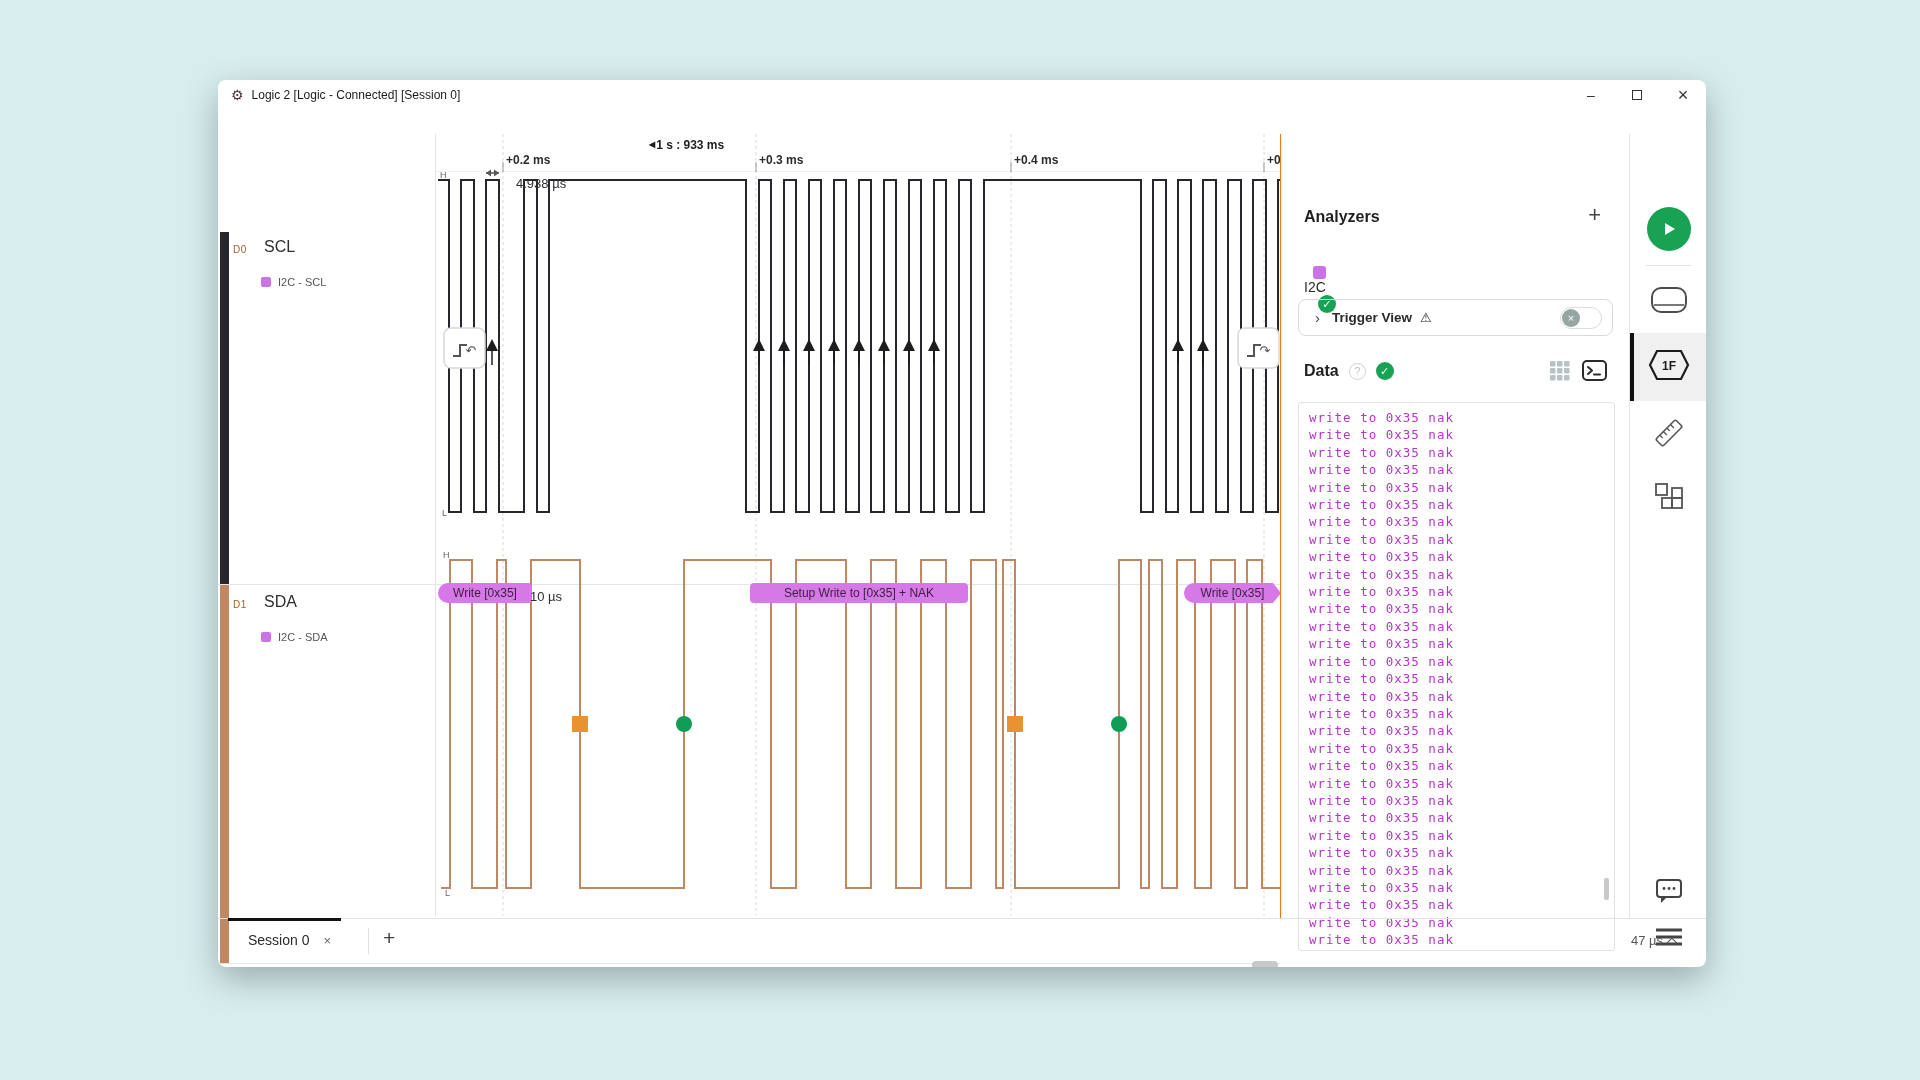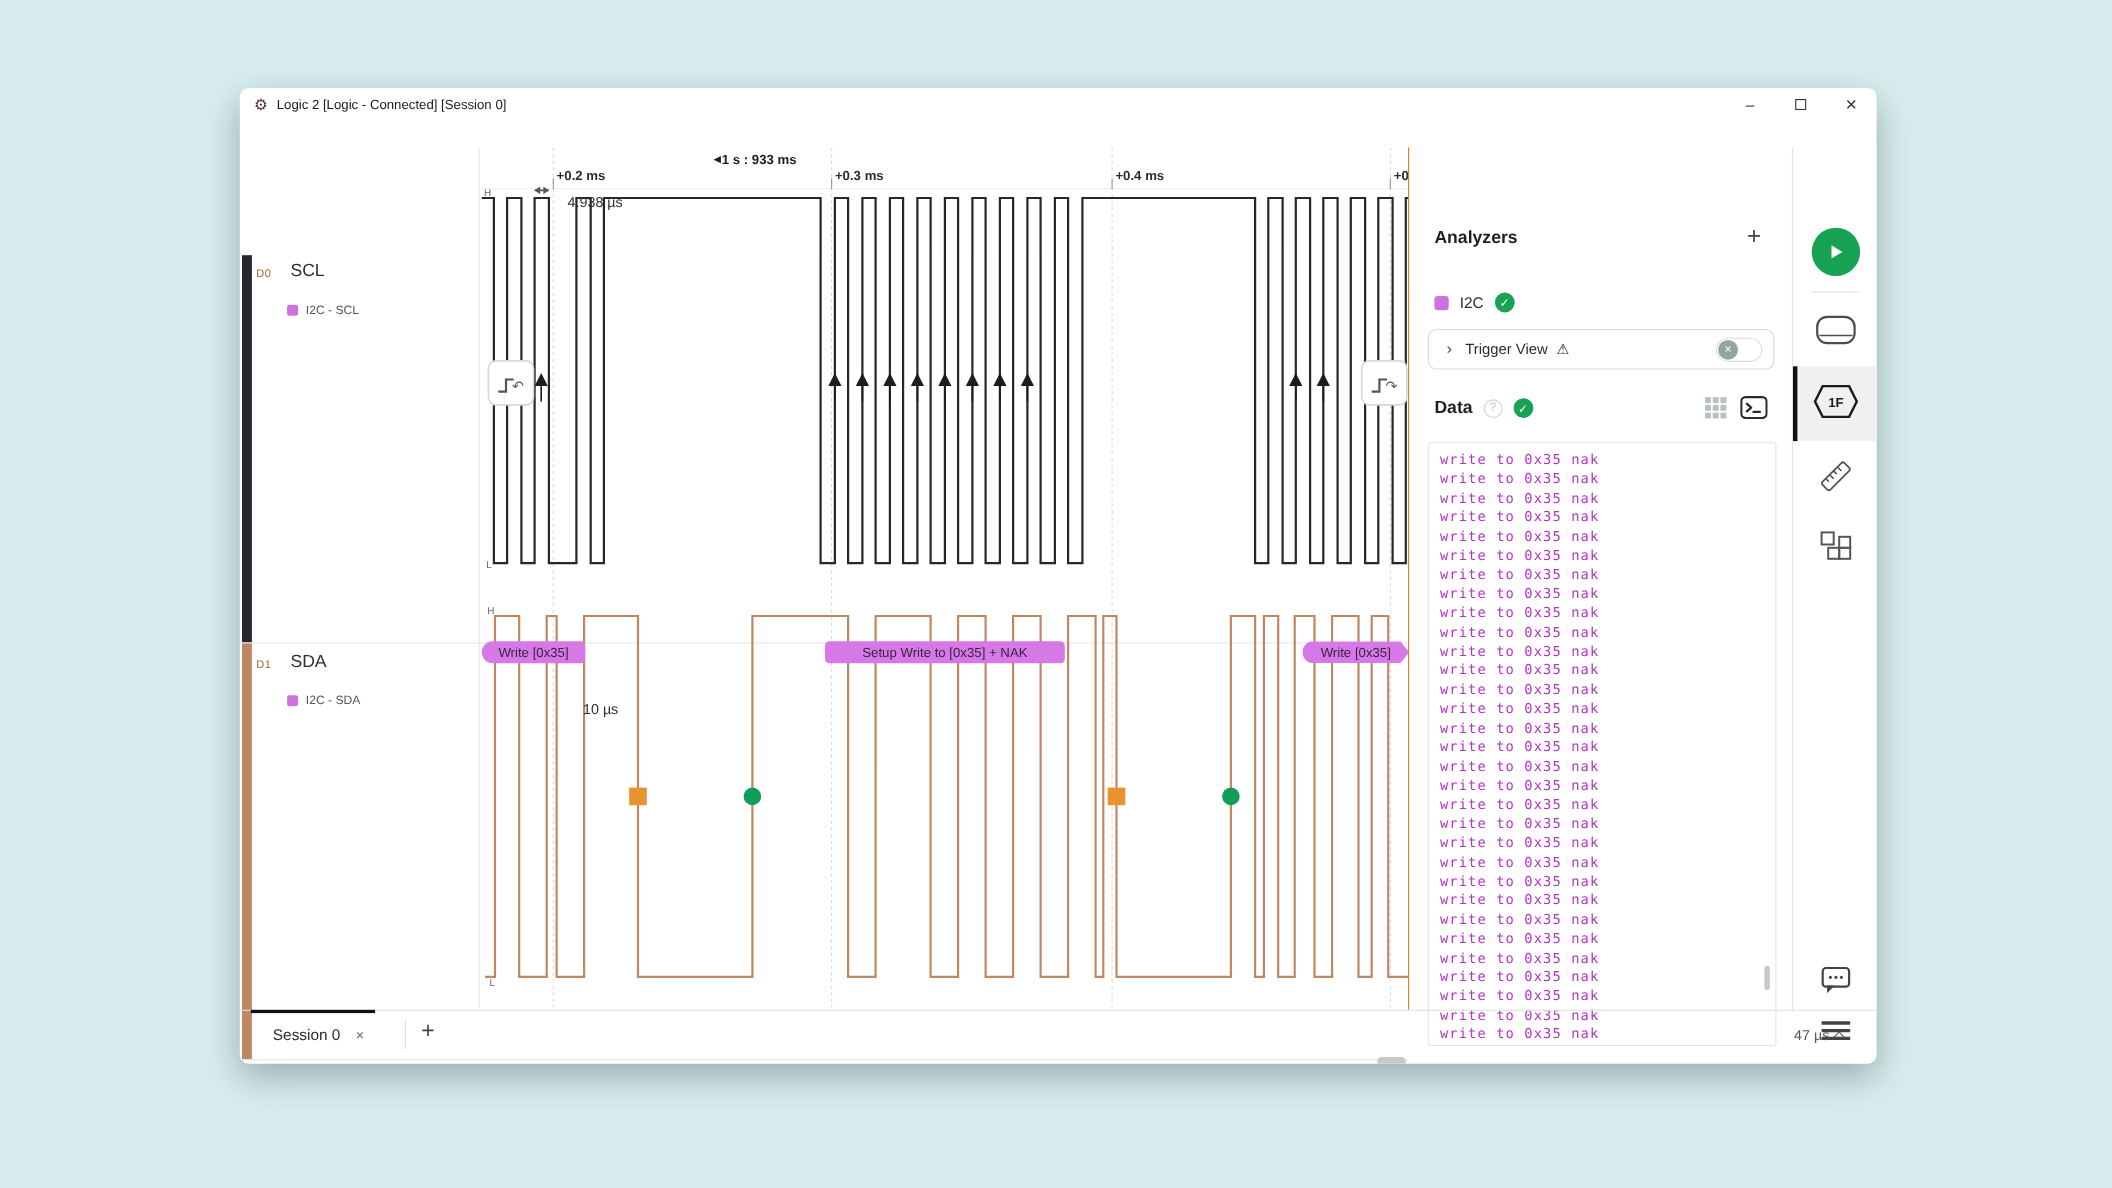--- a/index.html
+++ b/index.html
@@ -56,29 +56,29 @@
   .bubble.round-left { border-radius:10px 4px 4px 10px; }
   .bubble.point-right { clip-path:polygon(0 0, calc(100% - 8px) 0, 100% 50%, calc(100% - 8px) 100%, 0 100%); border-radius:10px 0 0 10px; }
 
   .meas-label { position:absolute; font-size:13px; color:#2e2e2e; z-index:5; white-space:nowrap; }
 
   
   .side-panel { position:absolute; left:1062px; top:0; width:349px; height:784px;
     border-left:1px solid #f97316; background:#fff; }
   .sp-head { position:absolute; left:23px; top:74px; font-size:16px; font-weight:bold; color:#1f1f1f; }
   .sp-add { position:absolute; right:28px; top:68px; font-size:22px; color:#444; font-weight:400; }
-  .an-row { position:absolute; left:23px; top:132px; display:flex; align-items:center; }
+  .an-row { position:absolute; left:23px; top:132px; display:flex; align-items:flex-end;flex-direction:column; }
   .an-row .sq13 { width:13px; height:13px; background:#cb73e2; border-radius:3px; margin-right:10px; }
   .an-row .nm { font-size:14px; color:#2b2b2b; margin-right:10px; }
   .chk { width:18px; height:18px; border-radius:50%; background:#17a254; color:#fff;
     font-size:11px; display:flex; align-items:center; justify-content:center; }
   .trigger-box { position:absolute; left:17px; top:165px; width:315px; height:37px;
     border:1px solid #d9d9d9; border-radius:8px; display:flex; align-items:center; padding:0 10px; }
   .trg-chev { font-size:15px; color:#444; margin:0 12px 0 6px; }
-  .trg-label { font-size:13.5px; font-weight:normal; color:#2b2b2b; margin-right:8px;text-align:right; }
+  .trg-label { font-size:13.5px; font-weight:bold; color:#2b2b2b; margin-right:8px;text-align:right; }
   .trg-warn { font-size:13px; color:#222; }
   .toggle { margin-left:auto; width:42px; height:22px; border:1px solid #dcdcdc; border-radius:11px;
     position:relative; background:#fff; }
   .toggle .knob { position:absolute; left:1px; top:1px; width:18px; height:18px; border-radius:50%;
     background:#94a5a4; color:#fff; font-size:11px; display:flex; align-items:center; justify-content:center; }
   .data-head { position:absolute; left:23px; top:228px; display:flex; align-items:center; }
   .data-title { font-size:16px; font-weight:bold; color:#1f1f1f; margin-right:10px; }
   .help-circle { width:17px; height:17px; border-radius:50%; border:1.5px solid #d2d2d2; color:#c4c4c4;
     font-size:11px; display:flex; align-items:center; justify-content:center; margin-right:10px; }
   .data-icons { position:absolute; right:22px; top:226px; display:flex; gap:12px; align-items:center; }
@@ -214,21 +214,21 @@
           <line x1="50" y1="39" x2="63" y2="39" stroke="#555" stroke-width="1.5"></line>
           <polygon points="50,39 55,35.5 55,42.5" fill="#555"></polygon>
           <polygon points="63,39 58,35.5 58,42.5" fill="#555"></polygon>
           <line x1="63" y1="462" x2="88" y2="462" stroke="#555" stroke-width="1.5"></line>
           <polygon points="63,462 68,458.5 68,465.5" fill="#555"></polygon>
           <polygon points="88,462 83,458.5 83,465.5" fill="#555"></polygon>
         </svg>
 
       
       
-    <div class="bubble round-left" style="left: 2px; width: 94px;">Write [0x35]</div><div class="bubble " style="left: 314px; width: 218px;">Setup Write to [0x35] + NAK</div><div class="bubble point-right" style="left: 748px; width: 97px;">Write [0x35]</div><div class="meas-label" style="left: 80px; top: 42px;">4.938 µs</div><div class="meas-label" style="left: 94px; top: 455px; margin-top: 48px;">10 µs</div></div>
+    <div class="bubble round-left" style="left: 2px; width: 94px;">Write [0x35]</div><div class="bubble " style="left: 314px; width: 218px;">Setup Write to [0x35] + NAK</div><div class="bubble point-right" style="left: 748px; width: 97px;">Write [0x35]</div><div class="meas-label" style="left: 80px; top: 42px;">4.938 µs</div><div class="meas-label" style="left: 94px; top: 455px;">10 µs</div></div>
 
     <div class="side-panel">
       <div class="sp-head">Analyzers</div>
       <div class="sp-add">+</div>
 
       <div class="an-row">
         <span class="sq13"></span>
         <span class="nm">I2C</span>
         <span class="chk">✓</span>
       </div>

